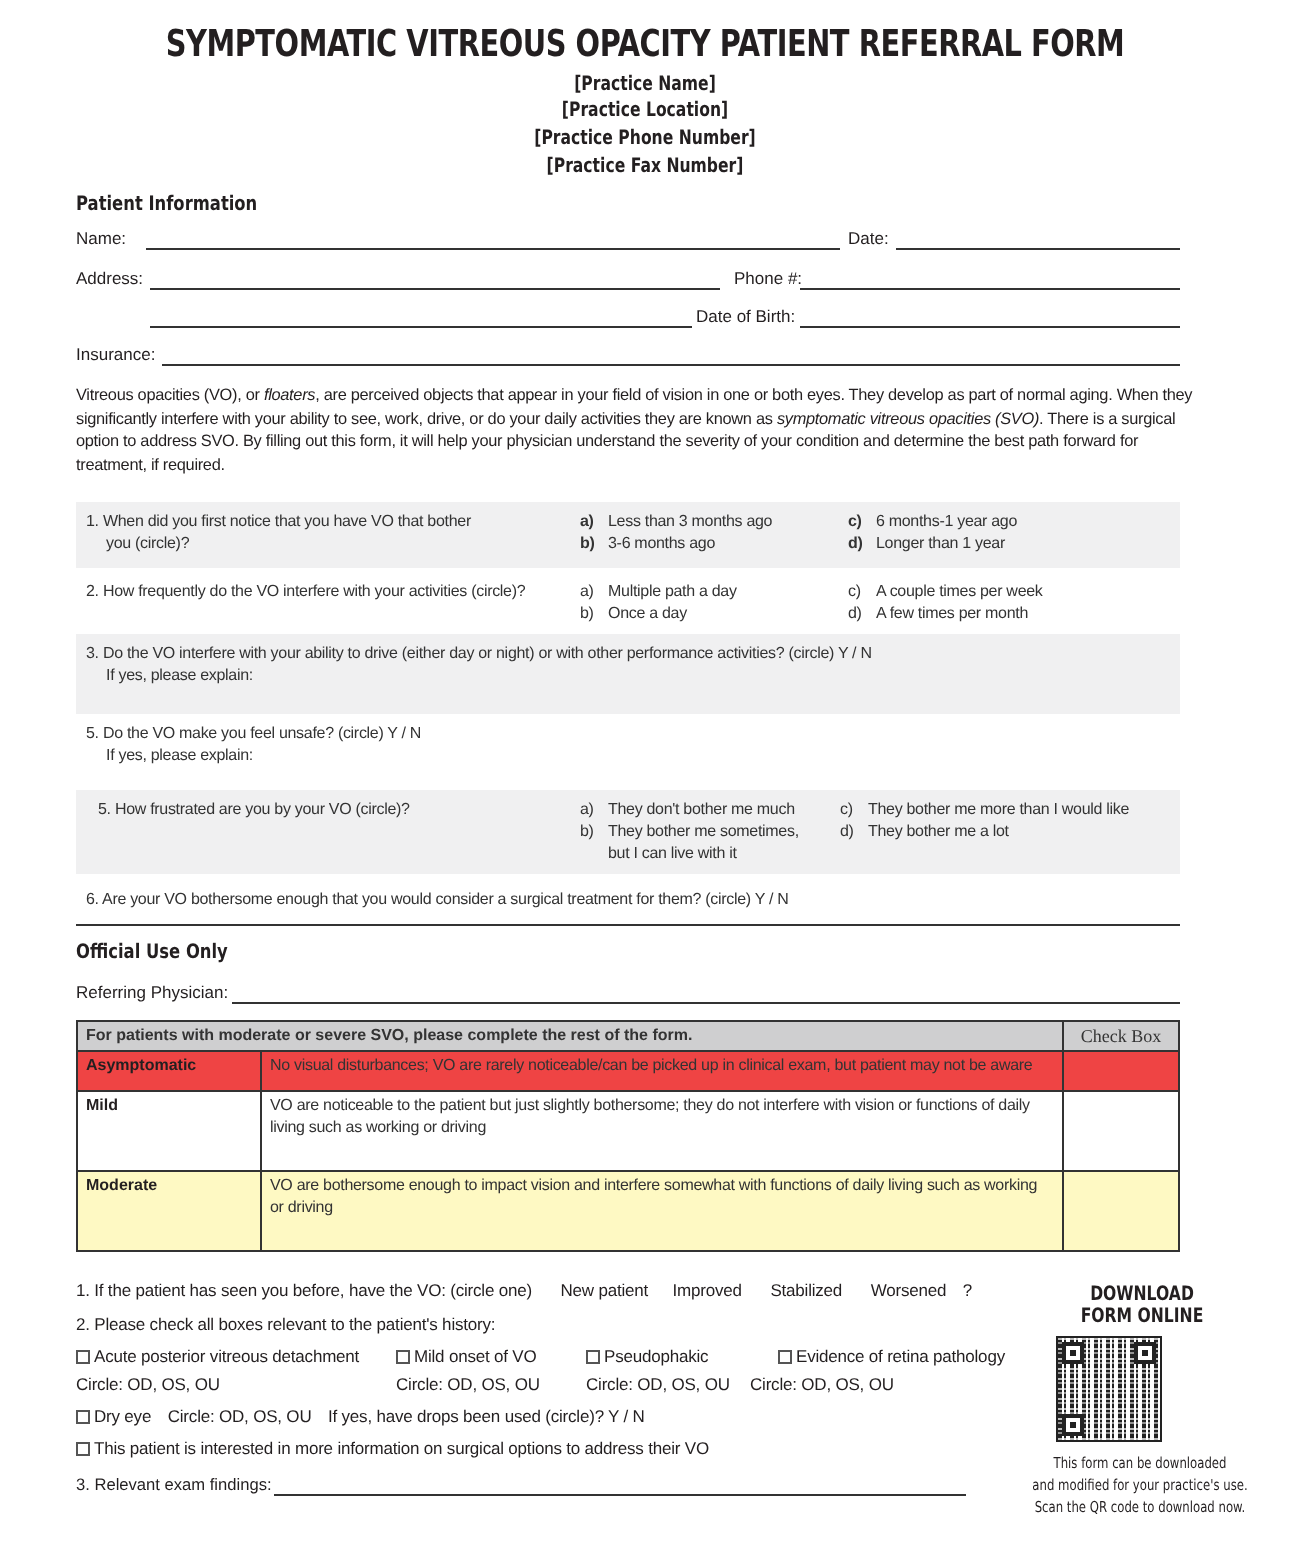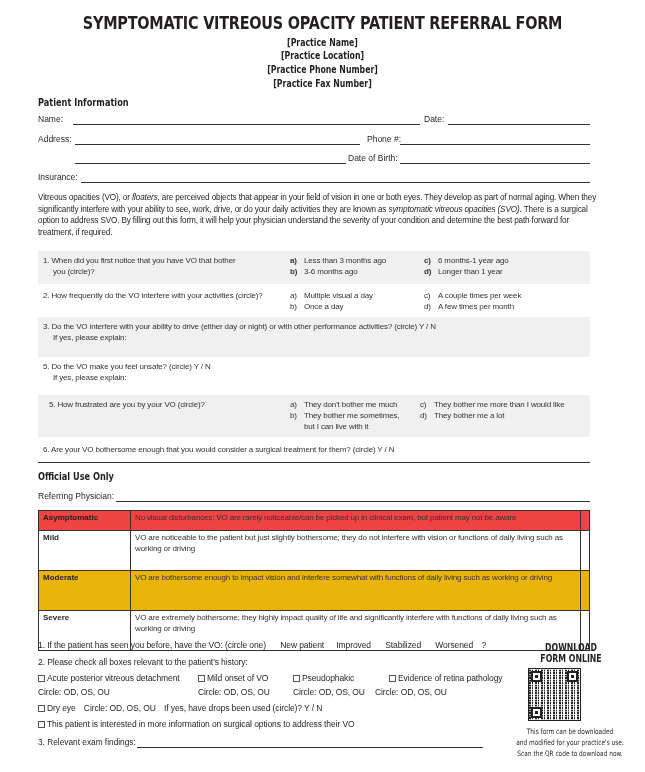--- a/index.html
+++ b/index.html
@@ -44,21 +44,21 @@
     position: absolute; left: 38px; top: 510px; width: 552px; border-collapse: collapse;
     font-size: 8px; color: #333;
   }
   table.sev td, table.sev th { border: 1px solid #333; vertical-align: top; padding: 2px 4px; }
   table.sev th { background: #cfcfd0; text-align: left; font-weight: bold; height: 14px; font-size: 8px; }
   table.sev th.chk { font-family: "Liberation Serif", serif; font-weight: normal; font-size: 9px; text-align: center; width: 58px; }
   table.sev td.lvl { font-weight: bold; width: 92px; color: #231f20; }
   table.sev td.desc { line-height: 10.5px; letter-spacing: -0.15px; }
   table.sev tr.r0 td { height: 20px; background: #ef4444; }
   table.sev tr.r1 td, table.sev tr.r2 td, table.sev tr.r3 td { height: 40px; }
-  table.sev tr.r2 td { background: #eab308; }
+  table.sev tr.r2 td { background: #fef9c3; }
 
   .ln { position: absolute; font-size: 8.5px; color: #231f20; white-space: nowrap; letter-spacing: -0.1px; }
   .cb { display: inline-block; width: 7px; height: 7px; border: 0.8px solid #555; margin-right: 2px; vertical-align: -0.5px; cursor: pointer; }
 
   .dl-title {
     position: absolute; left: 516px; width: 110px; text-align: center;
     font-family: "DejaVu Sans", sans-serif; font-weight: bold; font-size: 10px;
     line-height: 11px; transform: scaleX(0.78); transform-origin: center; color: #231f20;
   }
   .qr {
@@ -121,21 +121,21 @@
 
 <div class="qband" style="top:251px;height:33px"></div>
 <div class="qtext" style="left:43px;top:256px">1. When did you first notice that you have VO that bother</div>
 <div class="qtext" style="left:53px;top:267px">you (circle)?</div>
 <div class="qopt" style="left:290px;top:256px"><b class="k">a)</b><span>Less than 3 months ago</span></div>
 <div class="qopt" style="left:290px;top:267px"><b class="k">b)</b><span>3-6 months ago</span></div>
 <div class="qopt" style="left:424px;top:256px"><b class="k">c)</b><span>6 months-1 year ago</span></div>
 <div class="qopt" style="left:424px;top:267px"><b class="k">d)</b><span>Longer than 1 year</span></div>
 
 <div class="qtext" style="left:43px;top:291px">2. How frequently do the VO interfere with your activities (circle)?</div>
-<div class="qopt" style="left:290px;top:291px"><span class="k">a)</span><span>Multiple visual a day</span></div>
+<div class="qopt" style="left:290px;top:291px"><span class="k">a)</span><span>Multiple path a day</span></div>
 <div class="qopt" style="left:290px;top:302px"><span class="k">b)</span><span>Once a day</span></div>
 <div class="qopt" style="left:424px;top:291px"><span class="k">c)</span><span>A couple times per week</span></div>
 <div class="qopt" style="left:424px;top:302px"><span class="k">d)</span><span>A few times per month</span></div>
 
 <div class="qband" style="top:317px;height:40px"></div>
 <div class="qtext" style="left:43px;top:322px">3. Do the VO interfere with your ability to drive (either day or night) or with other performance activities? (circle)  Y / N</div>
 <div class="qtext" style="left:53px;top:333px">If yes, please explain:</div>
 
 <div class="qtext" style="left:43px;top:362px">5. Do the VO make you feel unsafe? (circle)   Y  /  N</div>
 <div class="qtext" style="left:53px;top:373px">If yes, please explain:</div>
@@ -152,38 +152,37 @@
 <div class="underline-full" style="top:462px"></div>
 
 <div class="section-head" style="top:471px">Official Use Only</div>
 <div class="field-row" style="top:491px">
   <span class="lbl" style="left:0">Referring Physician:</span>
   <span class="line" style="left:78px;width:474px"></span>
 </div>
 
 <table class="sev">
   <tbody>
+      <tr>
+    <th colspan="2">For patients with moderate or severe SVO, please complete the rest of the form.</th>
+    <th class="chk">Check Box</th>
+  </tr>
   <tr class="r0">
     <td class="lvl">Asymptomatic</td>
     <td class="desc">No visual disturbances; VO are rarely noticeable/can be picked up in clinical exam, but patient may not be aware</td>
     <td></td>
   </tr>
   <tr class="r1">
     <td class="lvl">Mild</td>
     <td class="desc">VO are noticeable to the patient but just slightly bothersome; they do not interfere with vision or functions of daily living such as working or driving</td>
     <td></td>
   </tr>
   <tr class="r2">
     <td class="lvl">Moderate</td>
     <td class="desc">VO are bothersome enough to impact vision and interfere somewhat with functions of daily living such as working or driving</td>
-    <td></td>
-  </tr>
-  <tr class="r3">
-    <td class="lvl">Severe</td>
-    <td class="desc">VO are extremely bothersome; they highly impact quality of life and significantly interfere with functions of daily living such as working or driving</td>
     <td></td>
   </tr>
 </tbody>
   </table>
 
 <div class="ln" style="left:38px;top:640px">
   <span>1. If the patient has seen you before, have the VO: (circle one)</span>
   <span style="margin-left:12px">New patient</span>
   <span style="margin-left:10px">Improved</span>
   <span style="margin-left:12px">Stabilized</span>

